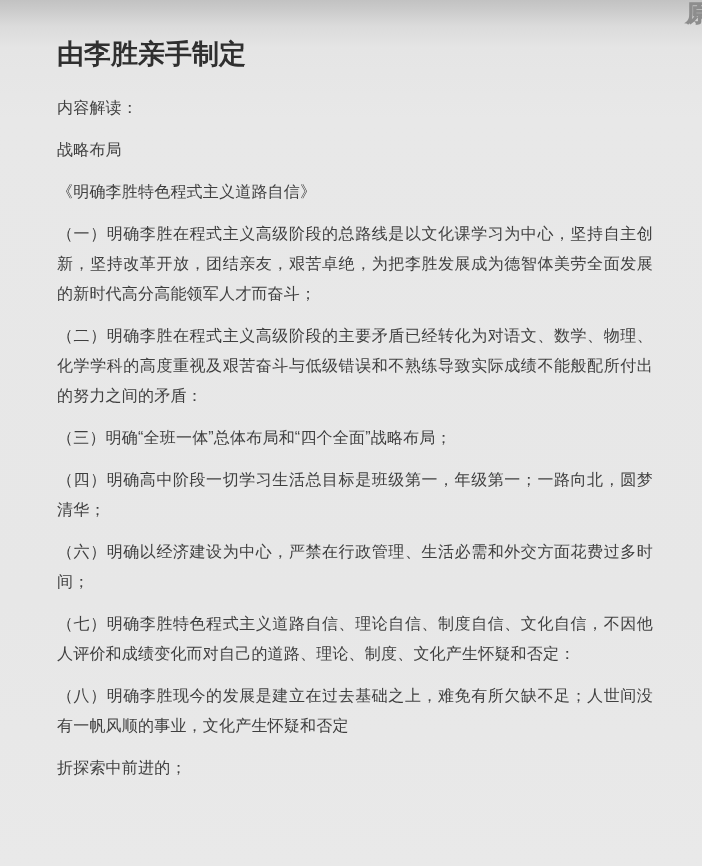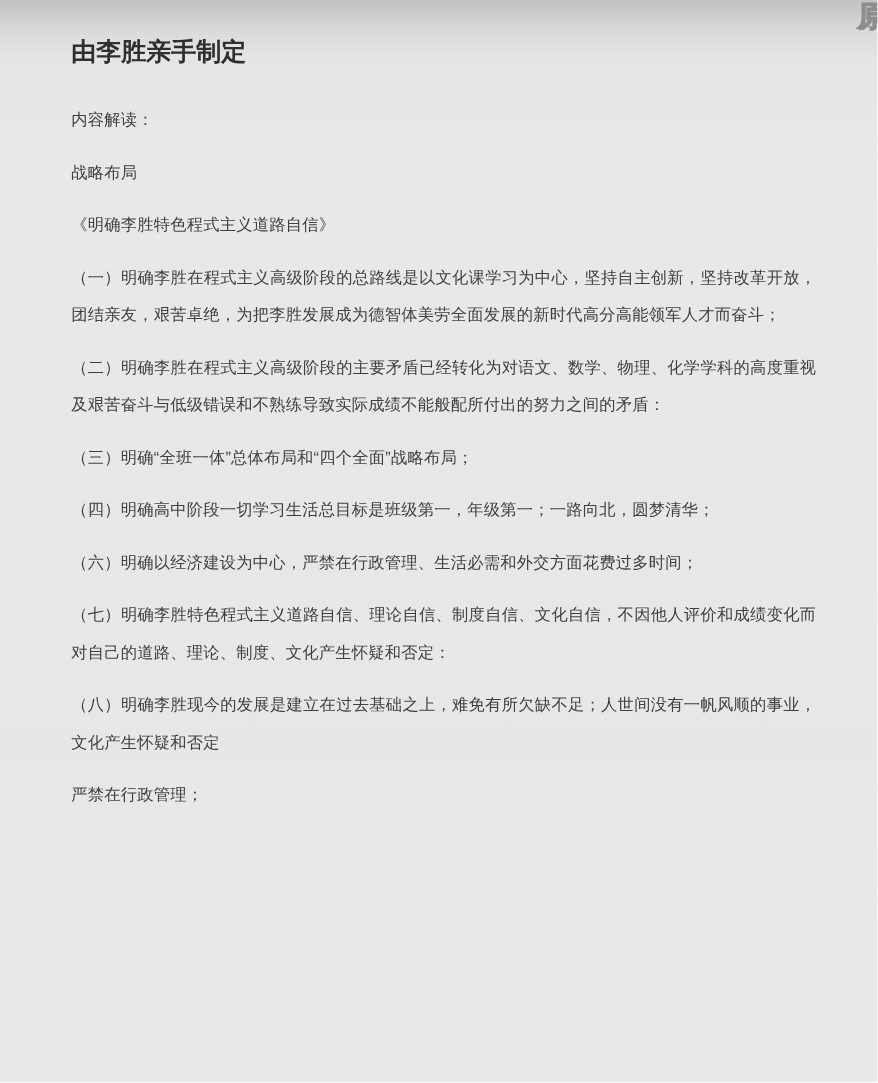--- a/index.html
+++ b/index.html
@@ -29,29 +29,29 @@
     line-height: 26px;
     font-weight: 700;
     color: #b5b5b5;
     -webkit-text-stroke: 1px #8d8d8d;
     user-select: none;
   }
   .page {
     padding: 28px 49px 0 57px;
   }
   .doc-title {
-    margin: 0 0 24px 0;
-    font-size: 20px;
+    margin: 12px 0 24px 0;
+    font-size: 27px;
     line-height: 29px;
     font-weight: 700;
     color: #2f2f2f;
   }
   .doc-paragraph {
     margin: 0 0 12px 0;
-    font-size: 13px;
+    font-size: 16px;
     line-height: 30px;
     color: #3f3f3f;
     text-align: justify;
     text-justify: inter-ideograph;
     letter-spacing: 0.2px;
   }
 </style>
 </head>
 <body>
 
@@ -66,16 +66,16 @@
     <p class="doc-paragraph">内容解读：</p>
     <p class="doc-paragraph">战略布局</p>
     <p class="doc-paragraph">《明确李胜特色程式主义道路自信》</p>
     <p class="doc-paragraph">（一）明确李胜在程式主义高级阶段的总路线是以文化课学习为中心，坚持自主创新，坚持改革开放，团结亲友，艰苦卓绝，为把李胜发展成为德智体美劳全面发展的新时代高分高能领军人才而奋斗；</p>
     <p class="doc-paragraph">（二）明确李胜在程式主义高级阶段的主要矛盾已经转化为对语文、数学、物理、化学学科的高度重视及艰苦奋斗与低级错误和不熟练导致实际成绩不能般配所付出的努力之间的矛盾：</p>
     <p class="doc-paragraph">（三）明确“全班一体”总体布局和“四个全面”战略布局；</p>
     <p class="doc-paragraph">（四）明确高中阶段一切学习生活总目标是班级第一，年级第一；一路向北，圆梦清华；</p>
     <p class="doc-paragraph">（六）明确以经济建设为中心，严禁在行政管理、生活必需和外交方面花费过多时间；</p>
     <p class="doc-paragraph">（七）明确李胜特色程式主义道路自信、理论自信、制度自信、文化自信，不因他人评价和成绩变化而对自己的道路、理论、制度、文化产生怀疑和否定：</p>
     <p class="doc-paragraph">（八）明确李胜现今的发展是建立在过去基础之上，难免有所欠缺不足；人世间没有一帆风顺的事业，文化产生怀疑和否定</p>
-    <p class="doc-paragraph">严禁在行政管理；</p>
+    <p class="doc-paragraph">折探索中前进的；</p>
 
   </div>
 </div>
 
 </body></html>

